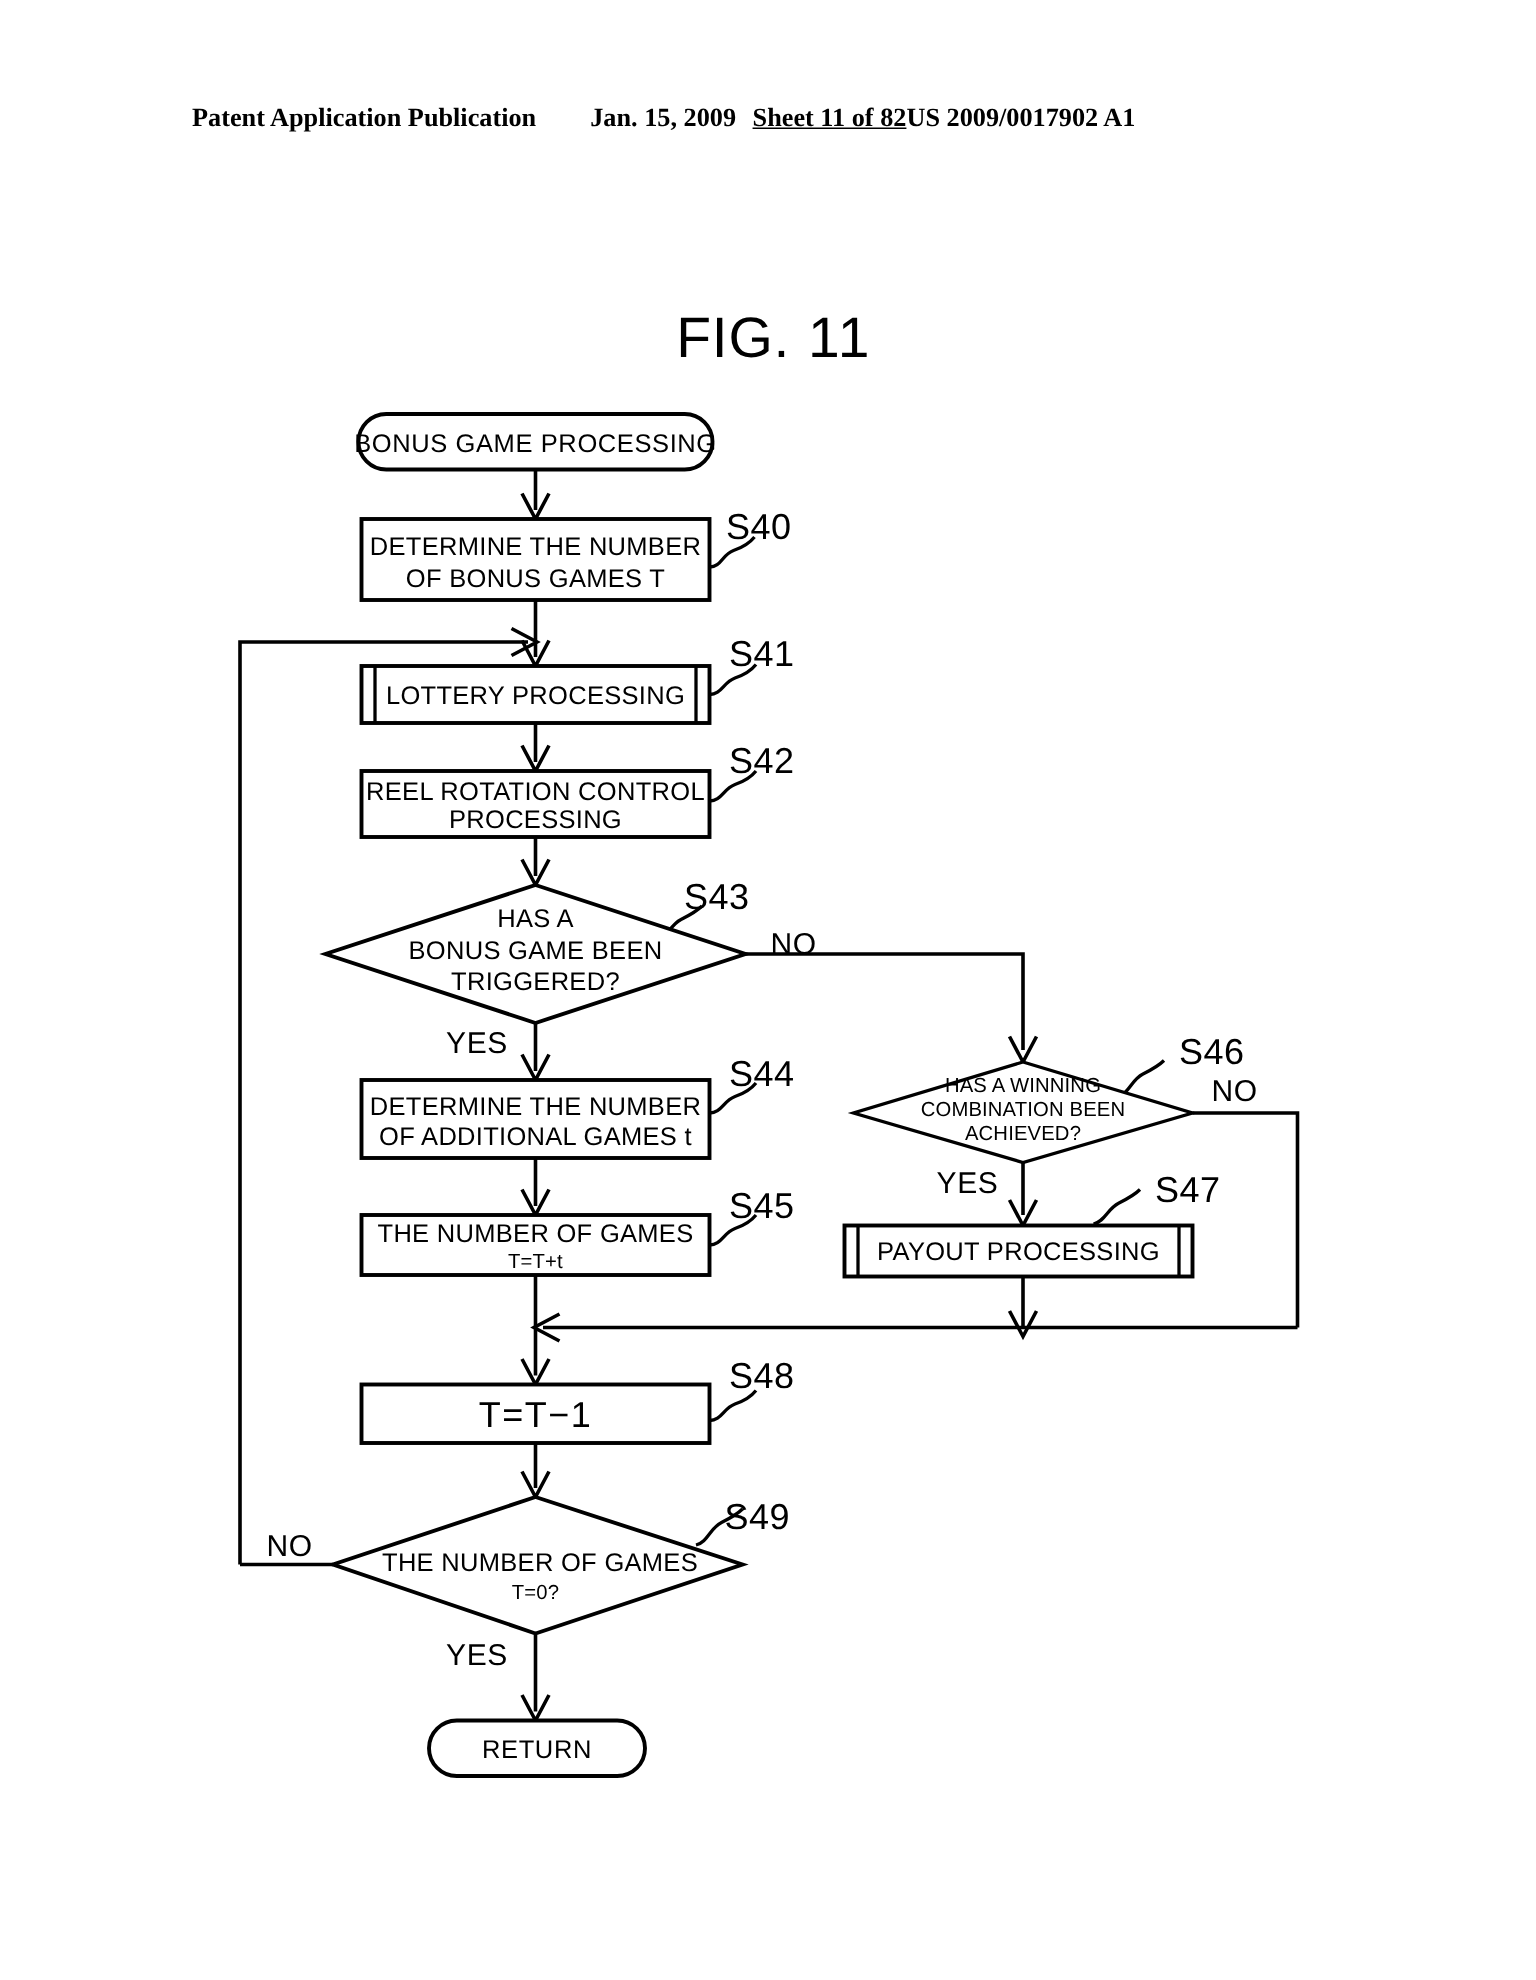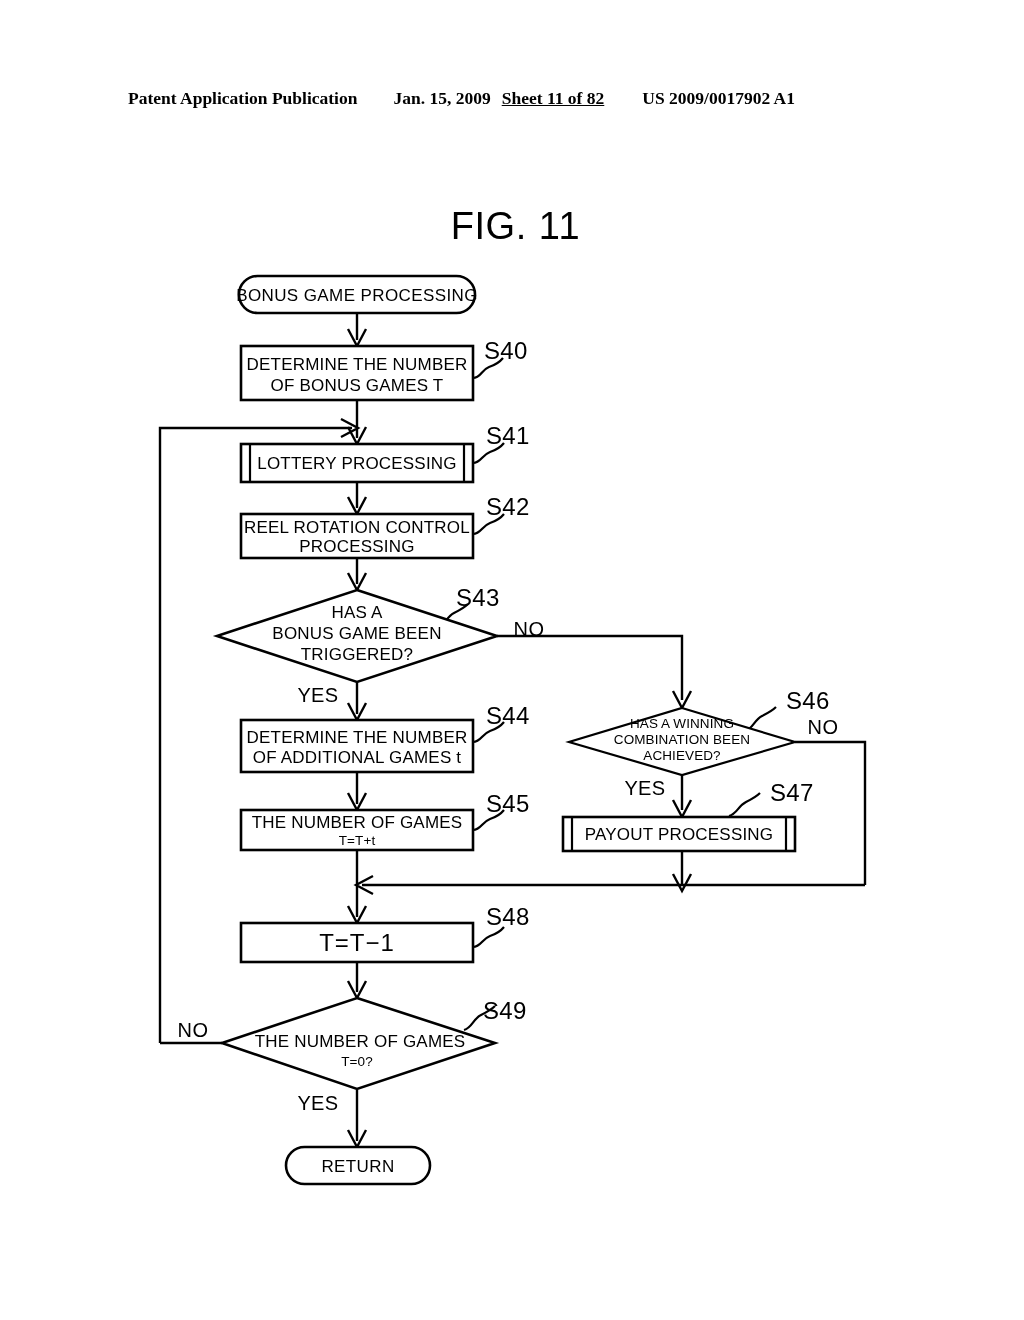--- a/index.html
+++ b/index.html
@@ -19,36 +19,36 @@
   .page {
     position: absolute;
     top: 0; left: 0;
     width: 1024px;
     height: 1320px;
     background: #ffffff;
   }
   
   .pub-header {
     position: absolute;
-    top: 88px;
+    top: 68px;
     left: 128px;
     width: 768px;
     height: 26px;
     font-family: "Liberation Serif", serif;
     font-weight: bold;
     font-size: 17.5px;
     letter-spacing: 0px;
     white-space: nowrap;
     display: flex;
     align-items: baseline;
   }
   .pub-header .h-pub     { }
   .pub-header .h-date    { margin-left: 36px; text-align: right; }
   .pub-header .h-sheet   { margin-left: 11px; text-decoration: underline; }
-  .pub-header .h-number  { margin-left: 38px; }
+  .pub-header .h-number  { }
 
   
   .fig-title {
     position: absolute;
     top: 205px;
     left: 4px;
     width: 1024px;
     text-align: center;
     font-family: "Liberation Sans", sans-serif;
     font-size: 38px;

